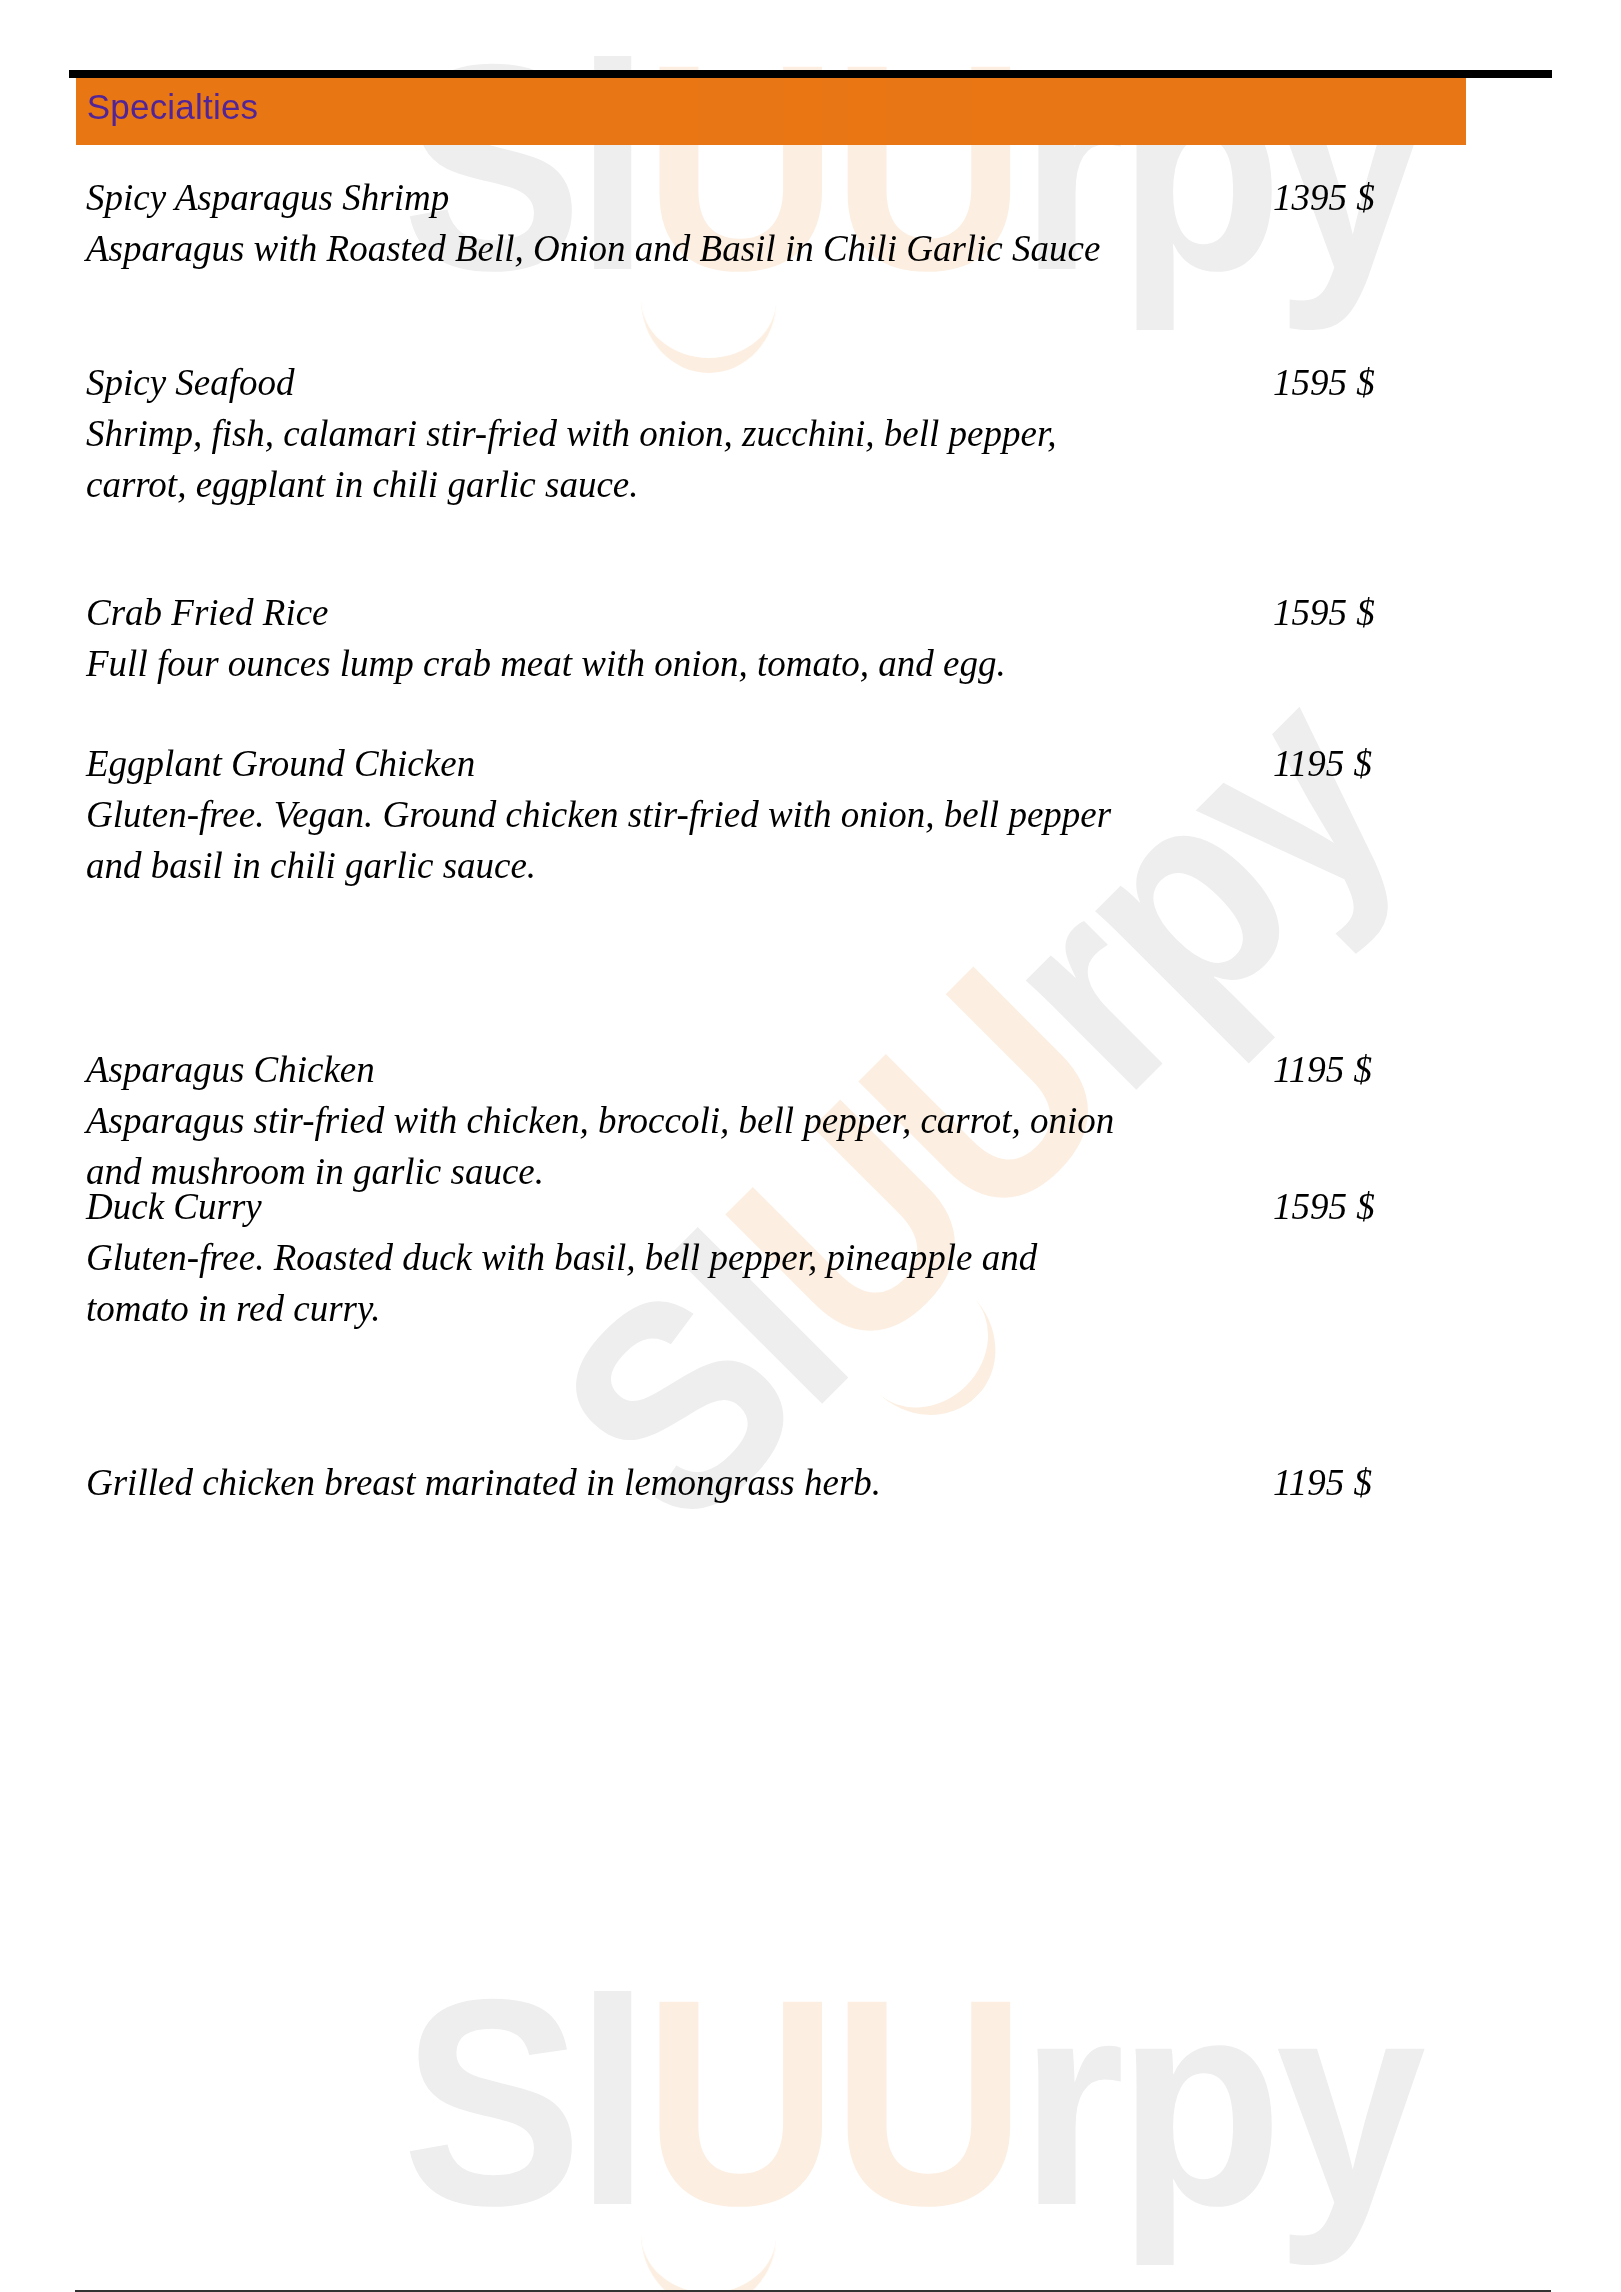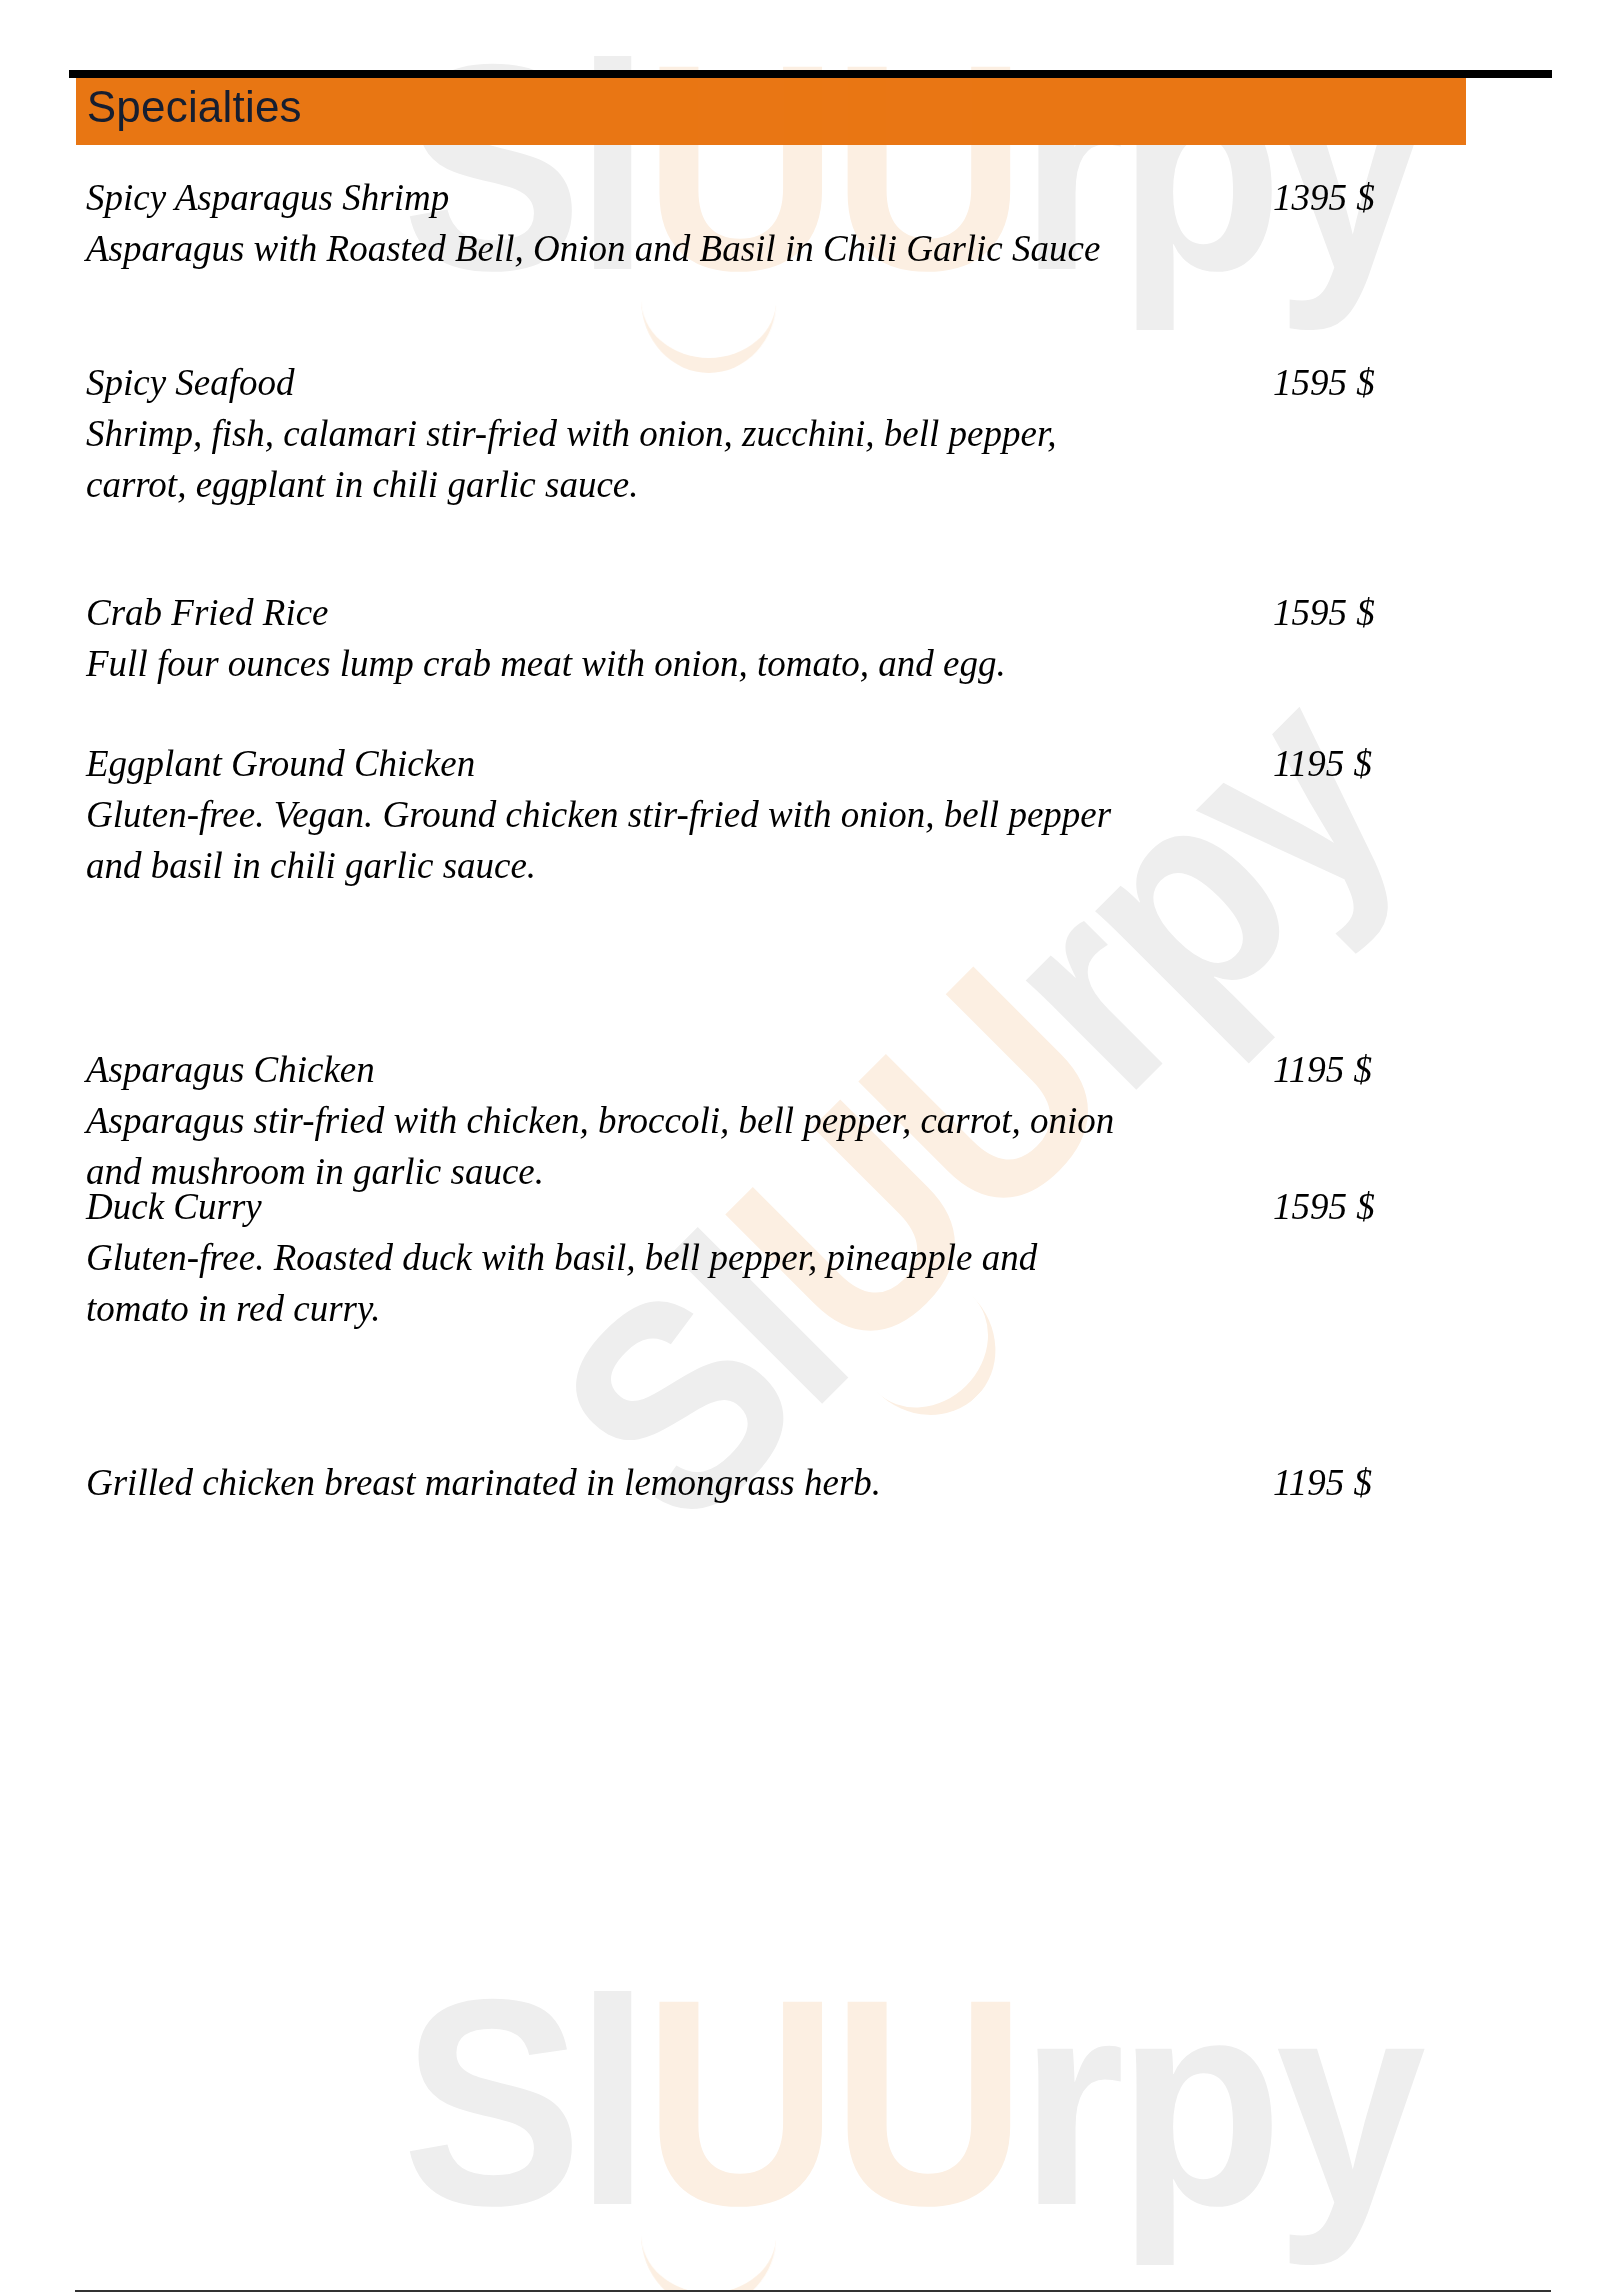--- a/index.html
+++ b/index.html
@@ -61,23 +61,23 @@
       height: 68px;
       background: #e8720c;
       opacity: 0.97;
       z-index: 1;
     }
     .section-title {
       position: absolute;
       left: 10.8px;
       top: 7.8px;
       font-family: "Liberation Sans", "DejaVu Sans", sans-serif;
-      font-size: 44px;
+      font-size: 35px;
       line-height: 43px;
-      color: #0f172a;
+      color: #4c1d95;
       letter-spacing: 0.2px;
     }
 
     
     .menu {
       position: absolute;
       left: 86px;
       top: 0;
       width: 1411px;
       z-index: 3;

